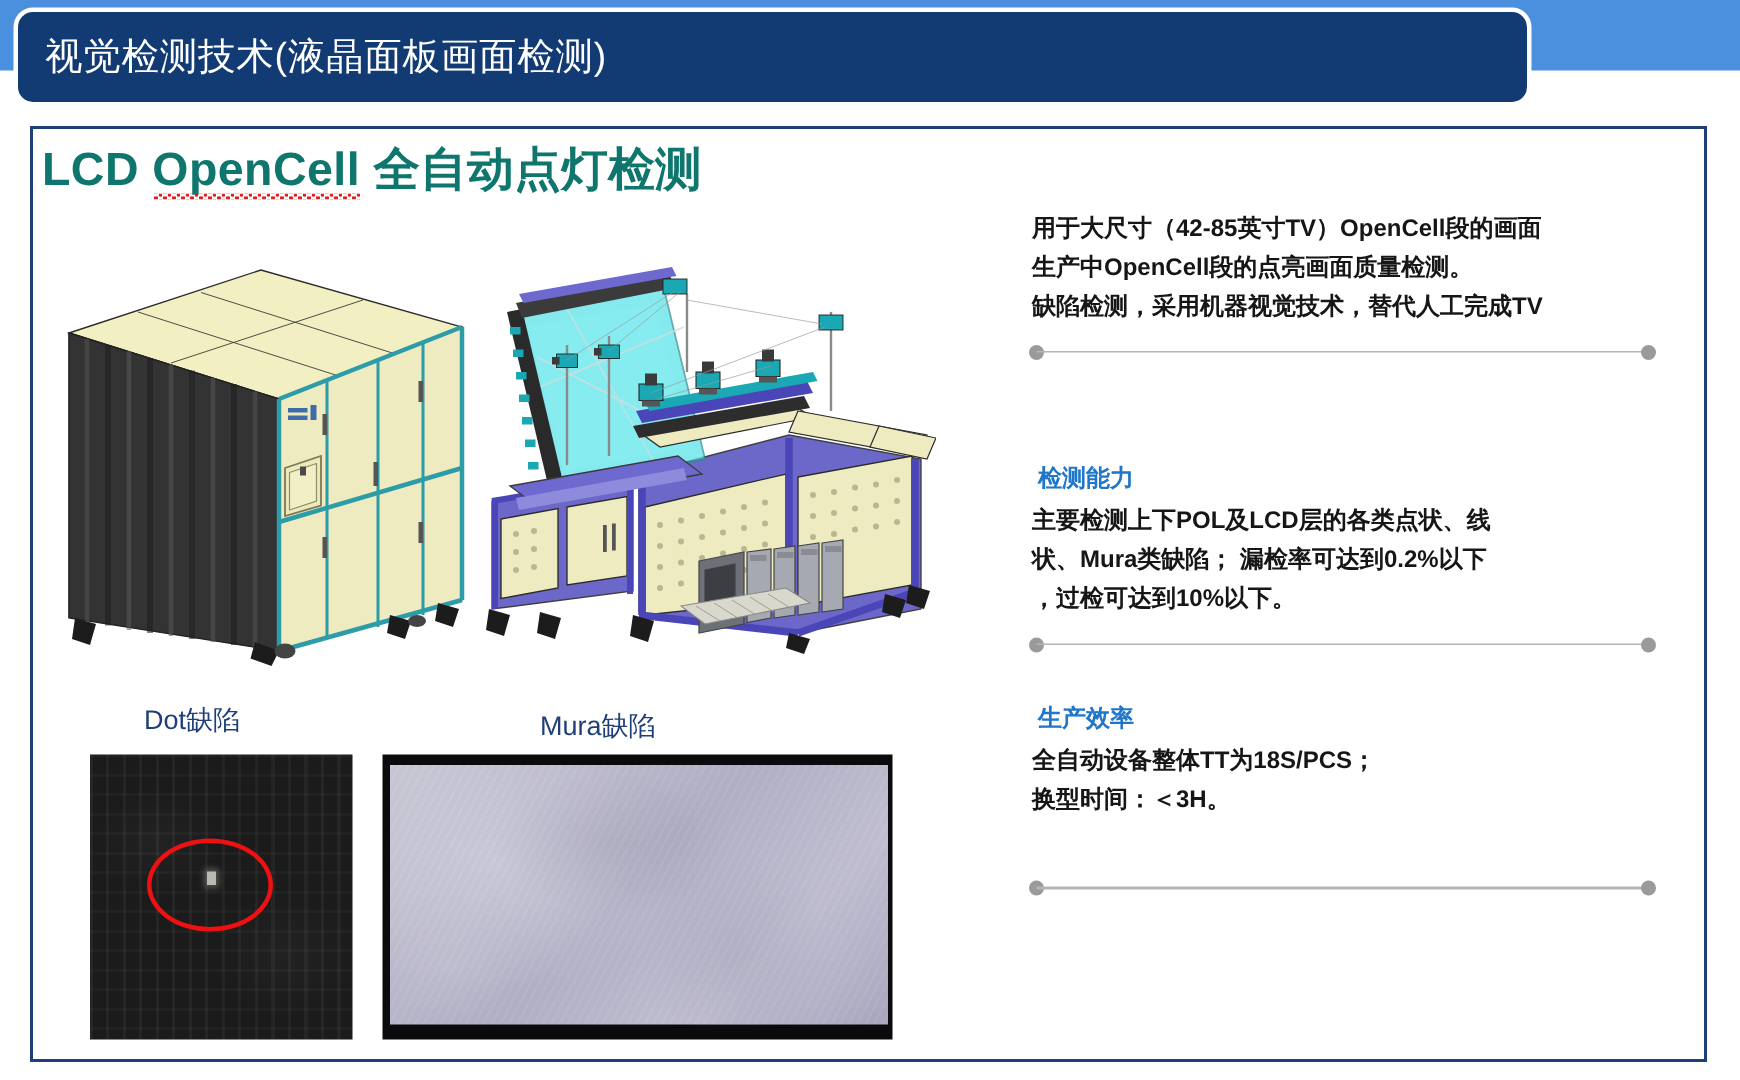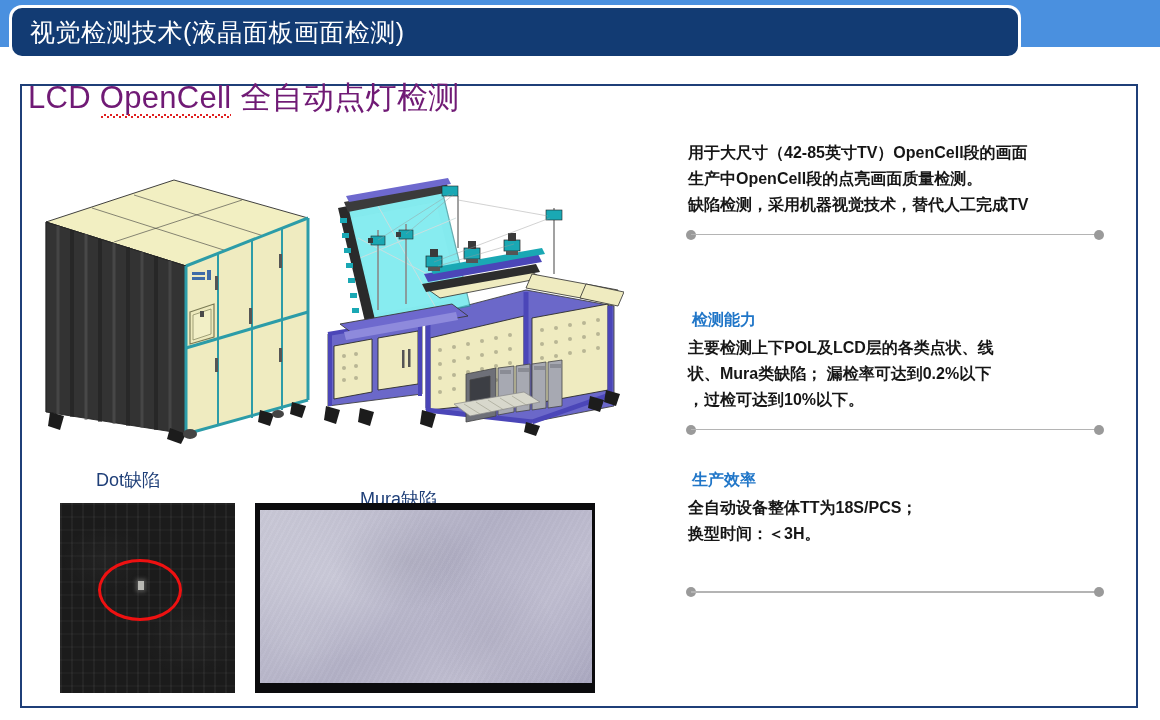--- a/index.html
+++ b/index.html
@@ -18,21 +18,21 @@
   
   .banner-strip {
     position: absolute;
     left: 0; top: 0;
     width: 1160px; height: 47px;
     background: #4A90DF;
   }
   .title-box {
     position: absolute;
     left: 12px; top: 8px;
-    width: 1006px; height: 48px;
+    width: 1006px; height: 60px;
     background: #123B73;
     border-radius: 10px;
     box-shadow: 0 0 0 3px #ffffff;
     display: flex;
     align-items: center;
     box-sizing: border-box;
     padding-left: 18px;
   }
   .title-text {
     color: #ffffff;
@@ -46,24 +46,24 @@
   .content-panel {
     position: absolute;
     left: 20px; top: 84px;
     width: 1118px; height: 624px;
     border: 2px solid #1F3F78;
     background: #ffffff;
     box-sizing: border-box;
   }
   .panel-heading {
     position: absolute;
-    left: 28px; top: 77px;
+    left: 28px; top: 92px;
     font-size: 31px;
-    font-weight: normal;
-    color: #701a75;
+    font-weight: bold;
+    color: #0f766e;
     white-space: nowrap;
     letter-spacing: 0.3px;
   }
   .spell {
     position: relative;
     display: inline-block;
   }
   .spell::after {
     content: "";
     position: absolute;
@@ -81,21 +81,21 @@
   .machine-b { position: absolute; left: 318px; top: 178px; width: 306px; height: 258px; }
 
   
   .cap {
     position: absolute;
     font-size: 18px;
     color: #1F3F78;
     white-space: nowrap;
   }
   .cap-dot  { left: 96px;  top: 468px; }
-  .cap-mura { left: 360px; top: 487px; }
+  .cap-mura { left: 360px; top: 472px; }
 
   .dot-photo {
     position: absolute;
     left: 60px; top: 503px;
     width: 175px; height: 190px;
     background: #1b1b1b;
     overflow: hidden;
   }
   .dot-photo .grid-v {
     position: absolute; inset: 0;

